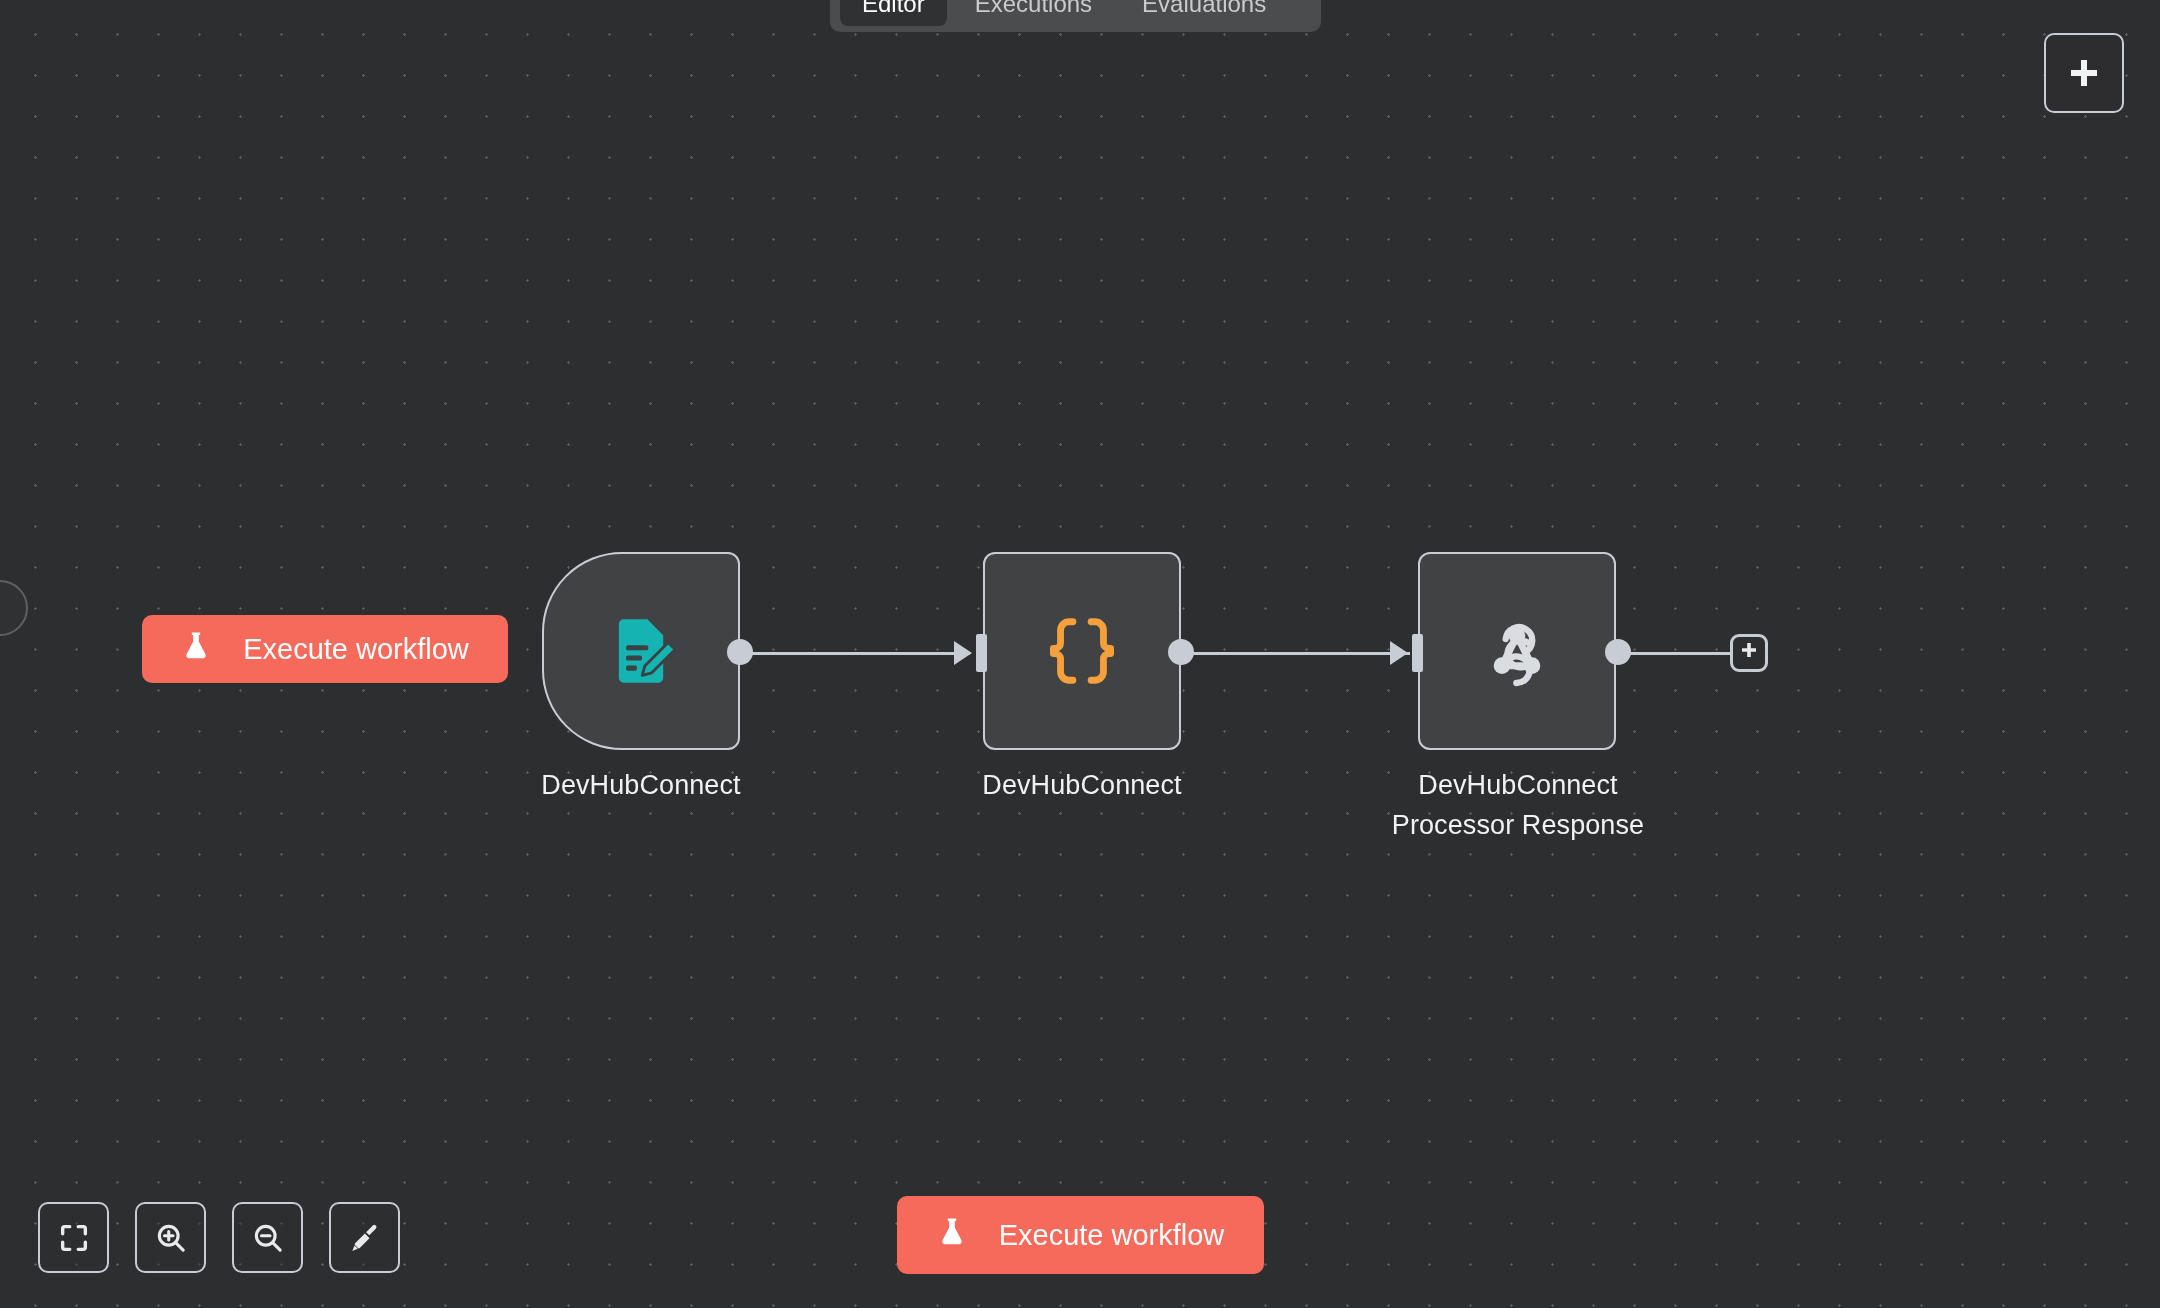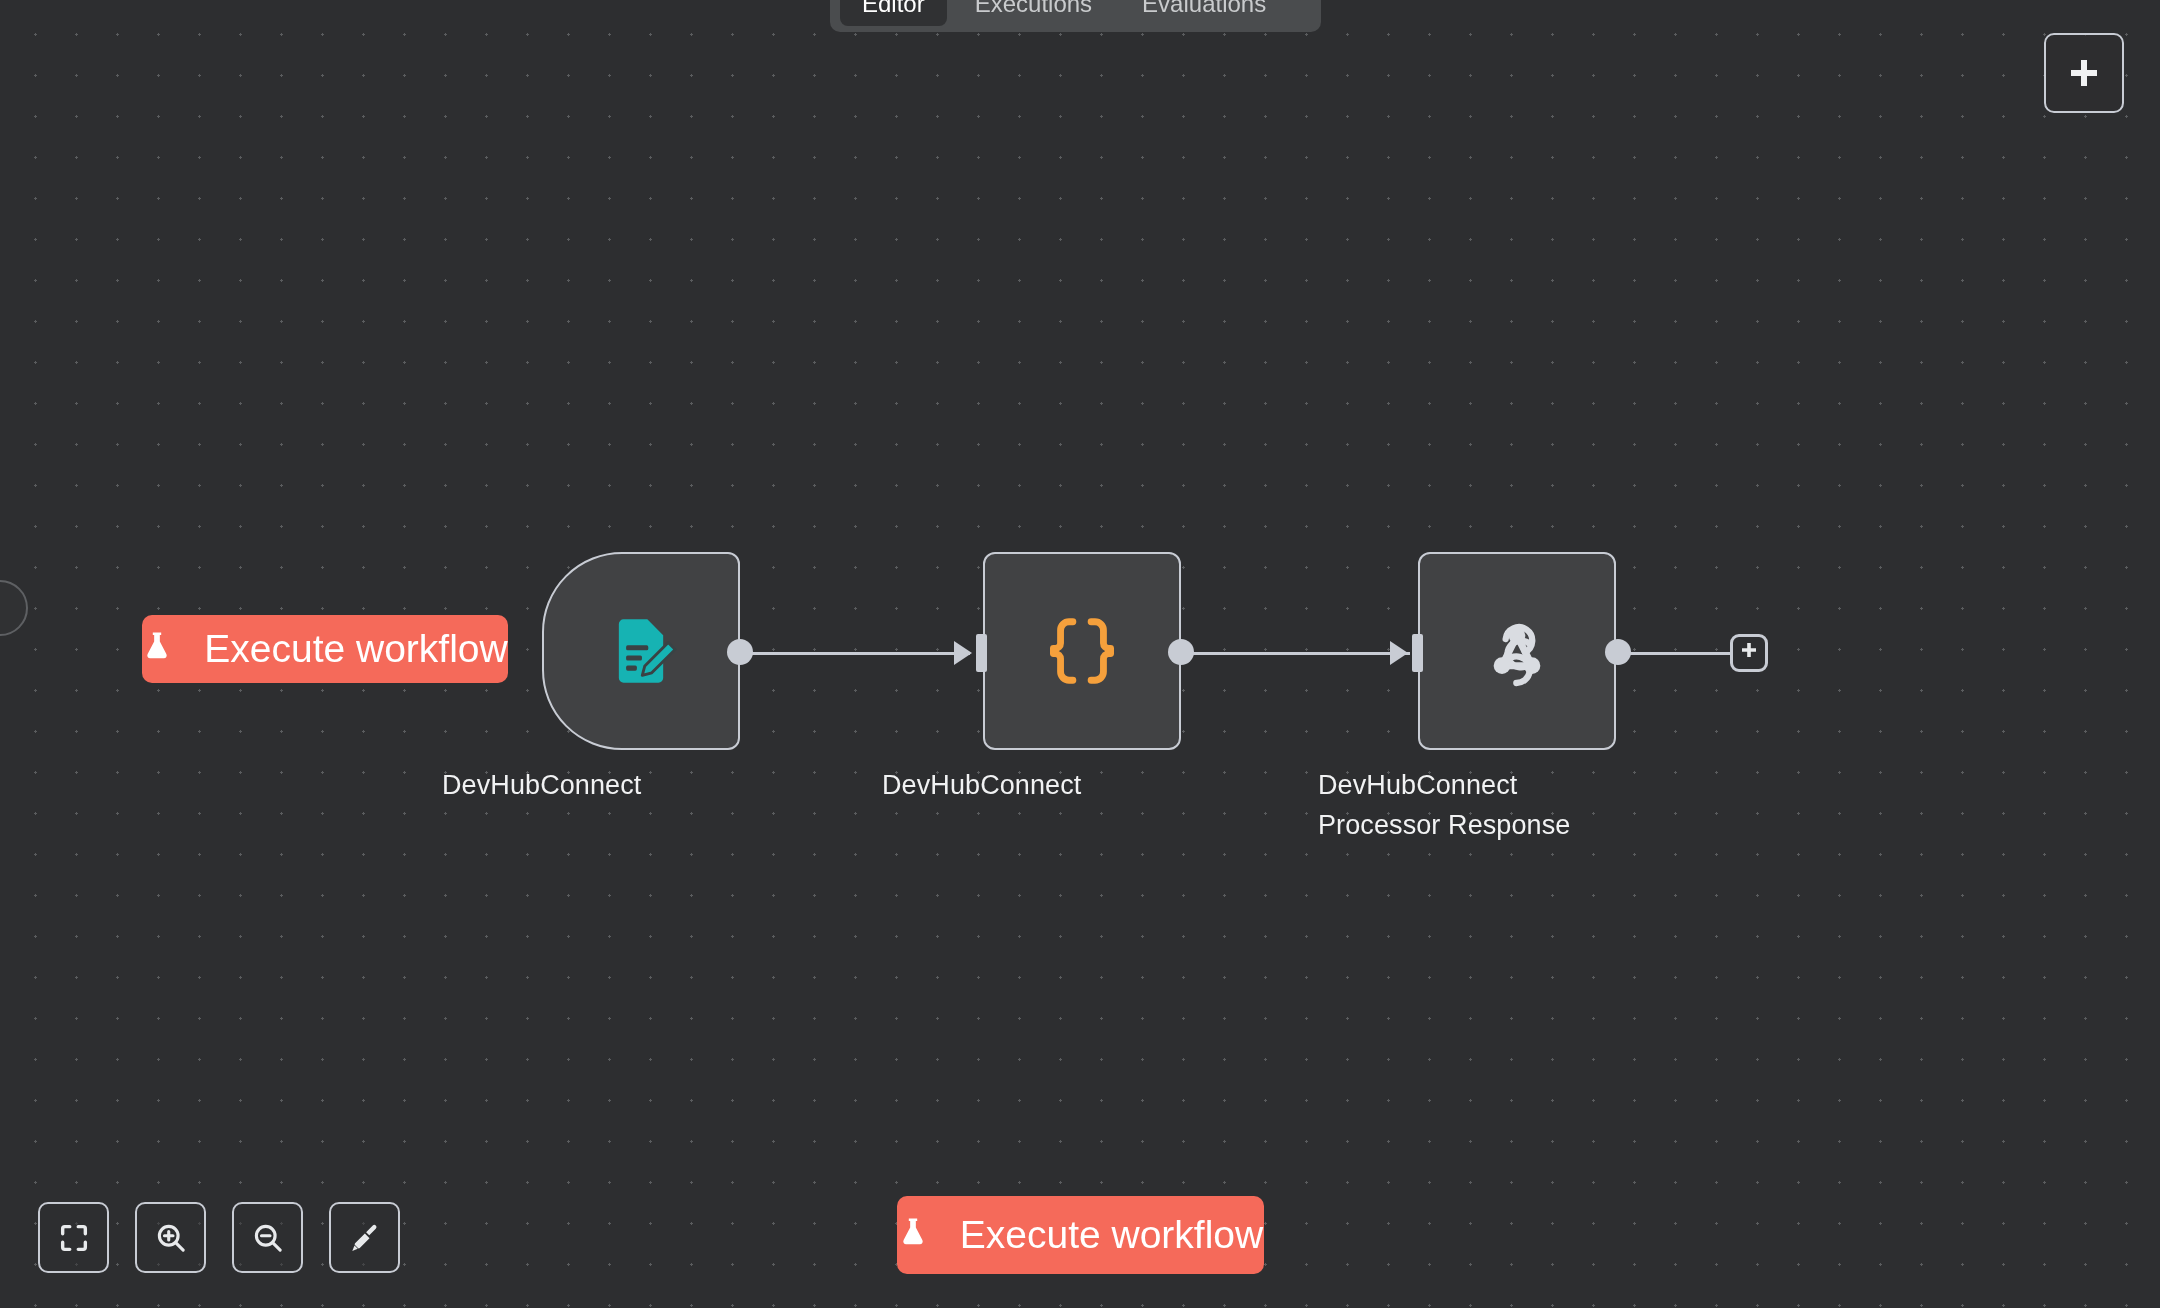--- a/index.html
+++ b/index.html
@@ -101,21 +101,21 @@
   .node.trigger {
     border-radius: 80px 12px 12px 80px;
   }
   .node.standard {
     border-radius: 12px;
   }
   .node-icon { display: flex; align-items: center; justify-content: center; }
 
   .node-label {
     position: absolute;
-    text-align: left;
+    text-align: center;
     color: #F1F2F3;
     font-size: 27px;
     line-height: 40px;
     letter-spacing: 0.1px;
     white-space: nowrap;
     z-index: 12;
     pointer-events: none;
   }
 
   
@@ -163,21 +163,21 @@
   .exec-btn {
     position: absolute;
     display: flex;
     align-items: center;
     justify-content: center;
     gap: 32px;
     background: #F56A5A;
     color: #FFFFFF;
     border: none;
     border-radius: 10px;
-    font-size: 39px;
+    font-size: 29px;
     font-family: "Liberation Sans", sans-serif;
     cursor: pointer;
     z-index: 20;
     white-space: nowrap;
   }
   #exec-pinned { left: 142px; top: 615px;  width: 366px; height: 68px; }
   #exec-bottom { left: 897px; top: 1196px; width: 367px; height: 78px; }
 
   
   #zoom-toolbar {

